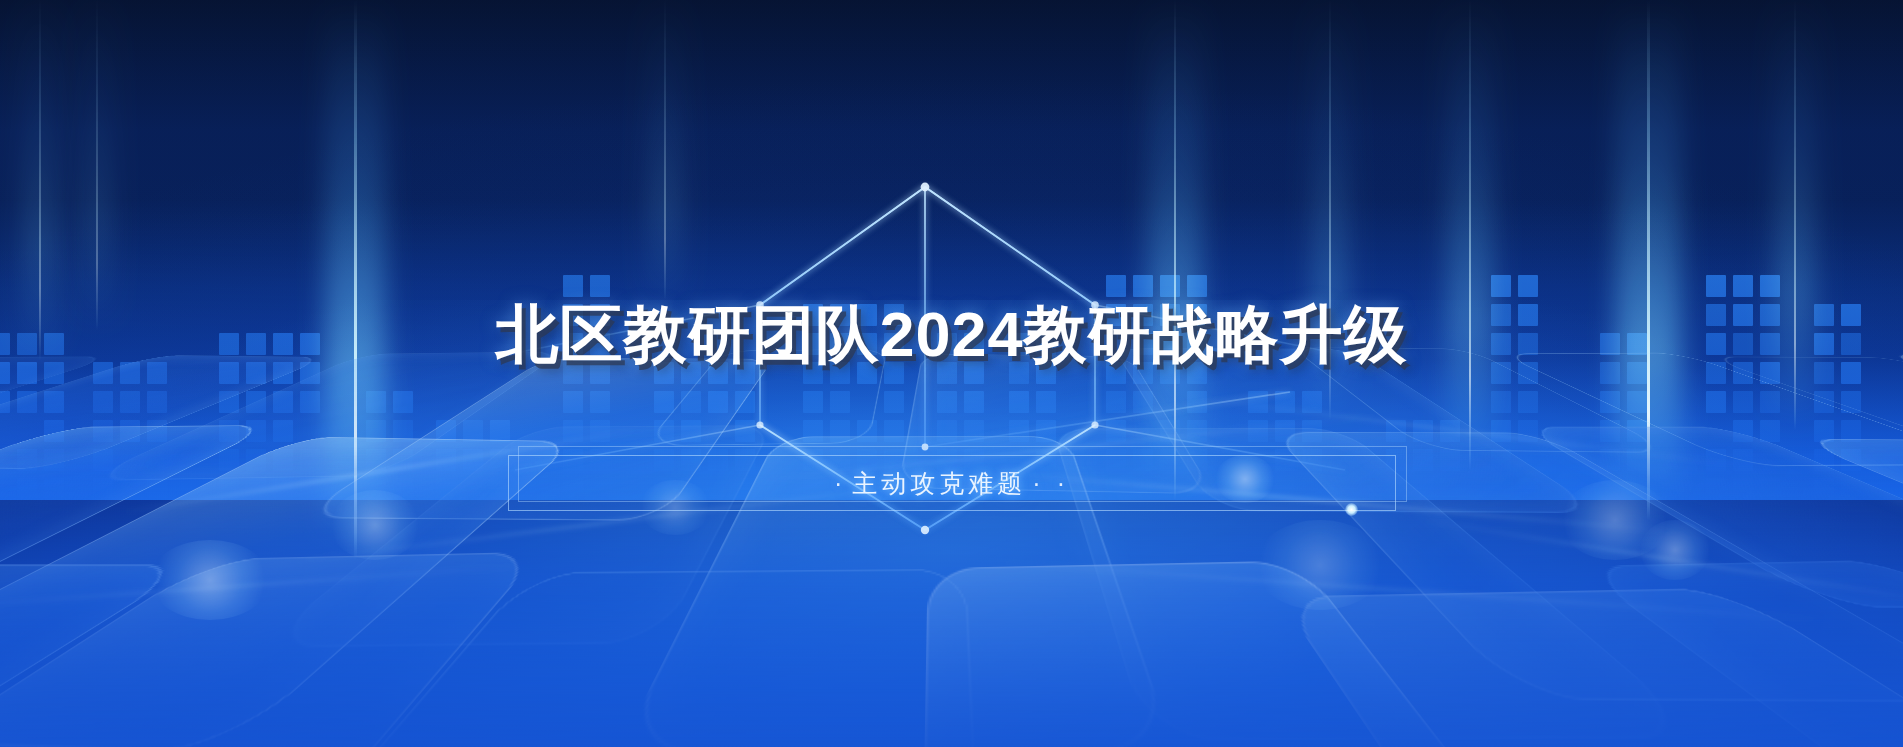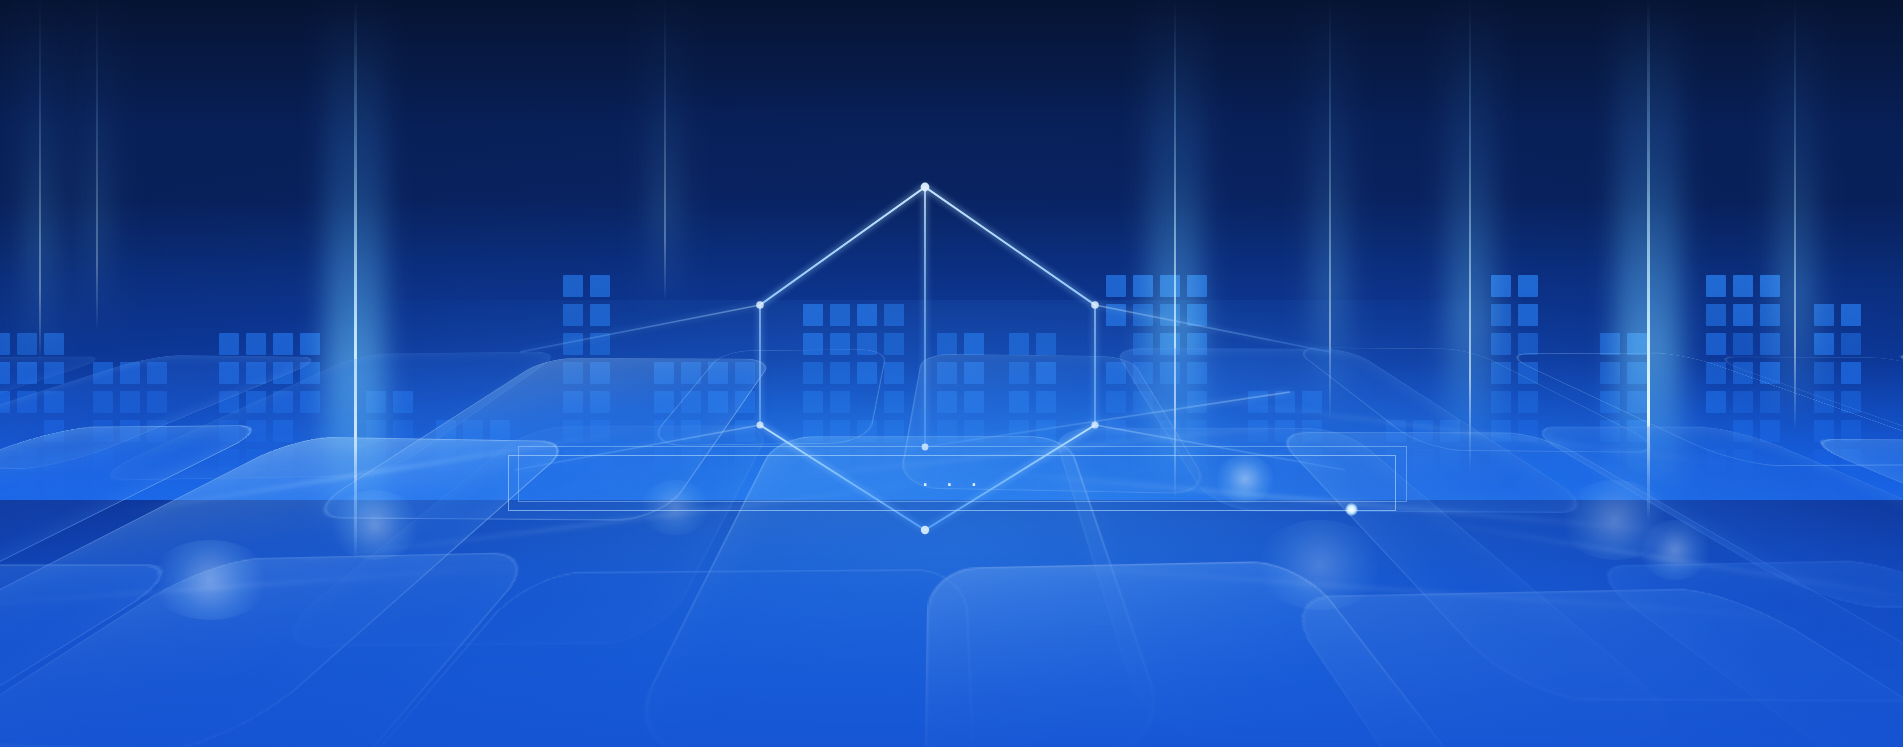--- a/index.html
+++ b/index.html
@@ -642,26 +642,28 @@
         <circle cx="1095" cy="425" r="3.6" opacity="0.80"></circle>
         <circle cx="925" cy="530" r="4.2" opacity="0.90"></circle>
         <circle cx="925" cy="447" r="3.4" opacity="0.80"></circle>
       </g>
     </svg>
   </div>
 
   <div class="content">
 
 
+    <div class="title-sub">北区教研团队2024教研战略升级</div>
 
     <div class="tagbox">
       <div class="frame2"></div>
       <div class="frame"></div>
       <div class="tagline">
           <span class="tag-dot">·</span>
+          <span>主动攻克难题</span>
           <span class="tag-dot">·</span>
           <span class="tag-dot">·</span>
       </div>
     </div>
 
     <div class="node-dot" style="left:1345px;top:503px;"></div>
   </div>
 
 </div>
 

